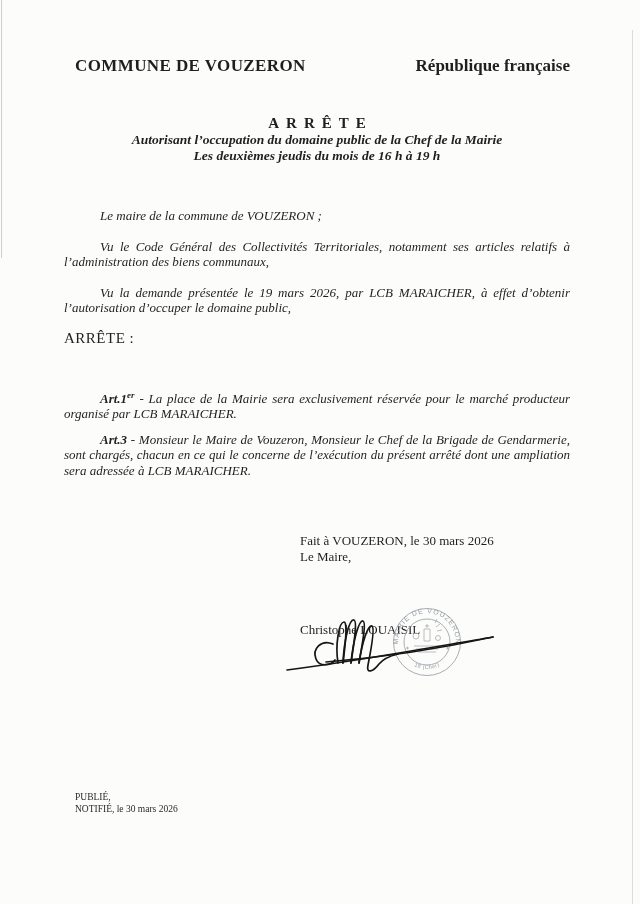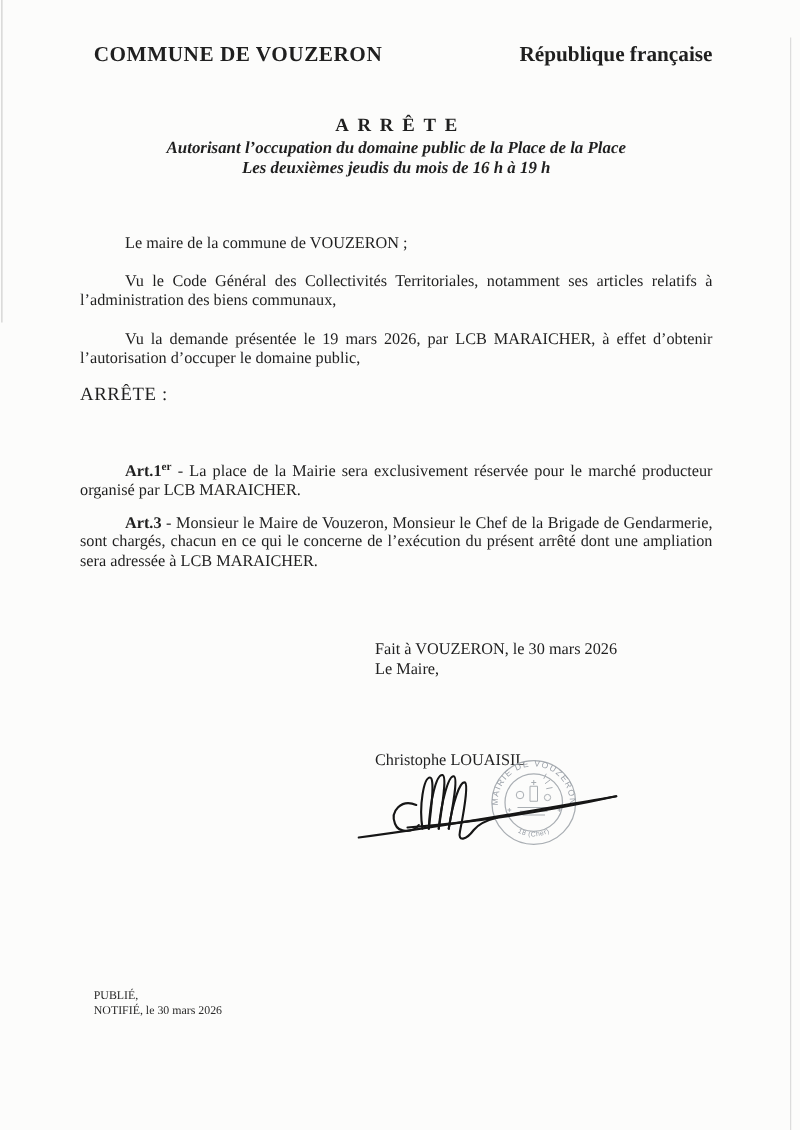--- a/index.html
+++ b/index.html
@@ -7,34 +7,35 @@
     position:relative;
     width:640px;height:904px;
     background:#fcfcfb;
     font-family:"Liberation Serif", serif;
     color:#1f1f1f;
     overflow:hidden;
     margin:0 auto;
   }
   .edge-left{position:absolute;left:1px;top:0;width:1px;height:258px;background:#cfcfcf;}
   .edge-right{position:absolute;left:632px;top:30px;width:1px;height:874px;background:#dcdcdc;}
-  .content{padding:34px 70px 0 64px;}
+  .content{padding:56px 70px 0 64px;}
   .header{display:flex;justify-content:space-between;align-items:baseline;margin-left:11px;}
   .commune{font-size:17px;font-weight:bold;letter-spacing:.4px;}
   .republic{font-size:17px;font-weight:bold;}
   .title-block{margin-top:39px;text-align:center;}
   .doc-title{font-size:15px;font-weight:bold;letter-spacing:7px;padding-left:7px;}
   .doc-subtitle{font-size:13.5px;font-weight:bold;font-style:italic;line-height:16px;}
   .body-text{margin:0;}
   .para{
     margin:15px 0 0 0;
     text-indent:36px;
     text-align:justify;
     font-size:13px;
     line-height:15.5px;
+    font-style:italic;
   }
   .p-first{margin-top:44px;}
   .decision-heading{
     margin-top:14px;text-align:left;
     font-size:15px;font-weight:normal;letter-spacing:.5px;
   }
   .articles .article:first-child{margin-top:44px;}
   .article .alabel{font-weight:bold;}
   .article sup{font-weight:bold;font-size:9px;line-height:0;}
   .art3{margin-top:10px;}
@@ -58,21 +59,21 @@
 
   <div class="content">
 
     <div class="header">
       <span class="commune">COMMUNE DE VOUZERON</span>
       <span class="republic">République française</span>
     </div>
 
     <div class="title-block">
       <div class="doc-title">ARRÊTE</div>
-      <div class="doc-subtitle">Autorisant l’occupation du domaine public de la Place de la Place</div>
+      <div class="doc-subtitle">Autorisant l’occupation du domaine public de la Chef de la Mairie</div>
       <div class="doc-subtitle">Les deuxièmes jeudis du mois de 16 h à 19 h</div>
     </div>
 
     <div class="body-text">
       <p class="para p-first">Le maire de la commune de VOUZERON ;</p>
       <p class="para">Vu le Code Général des Collectivités Territoriales, notamment ses articles relatifs à l’administration des biens communaux,</p>
       <p class="para">Vu la demande présentée le 19 mars 2026, par LCB MARAICHER, à effet d’obtenir l’autorisation d’occuper le domaine public,</p>
     </div>
 
     <div class="decision-heading">ARRÊTE :</div>

